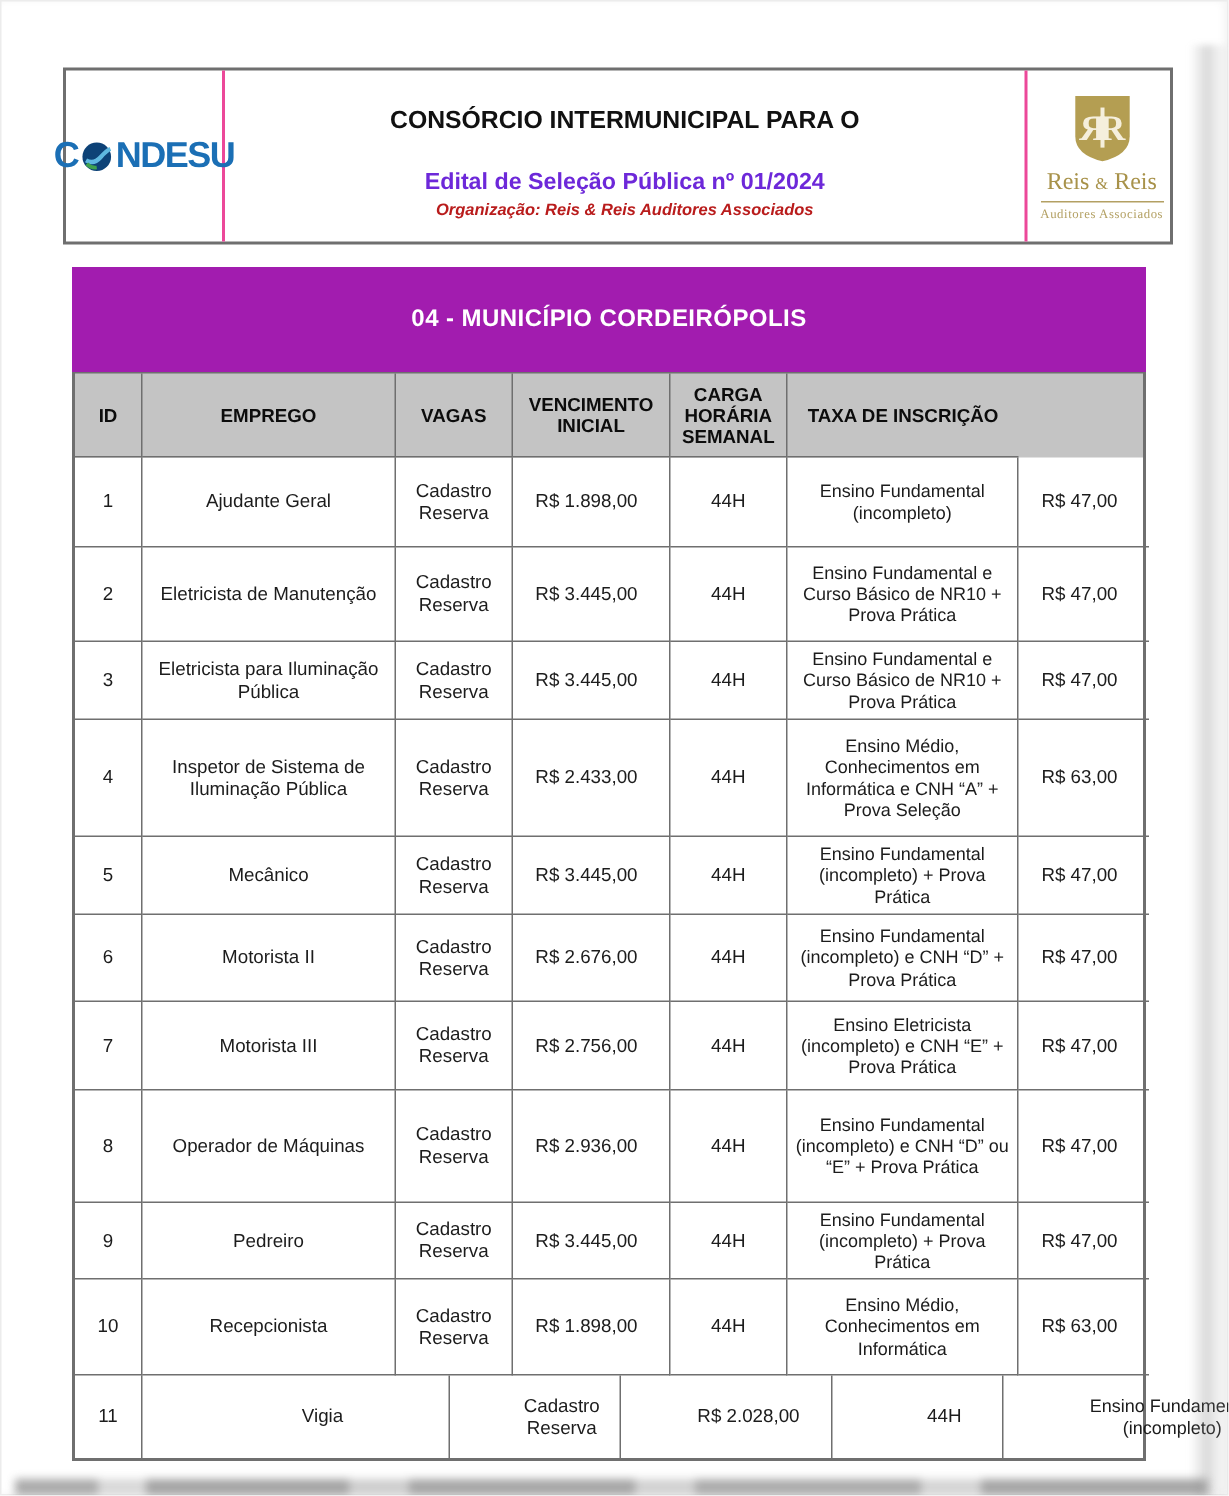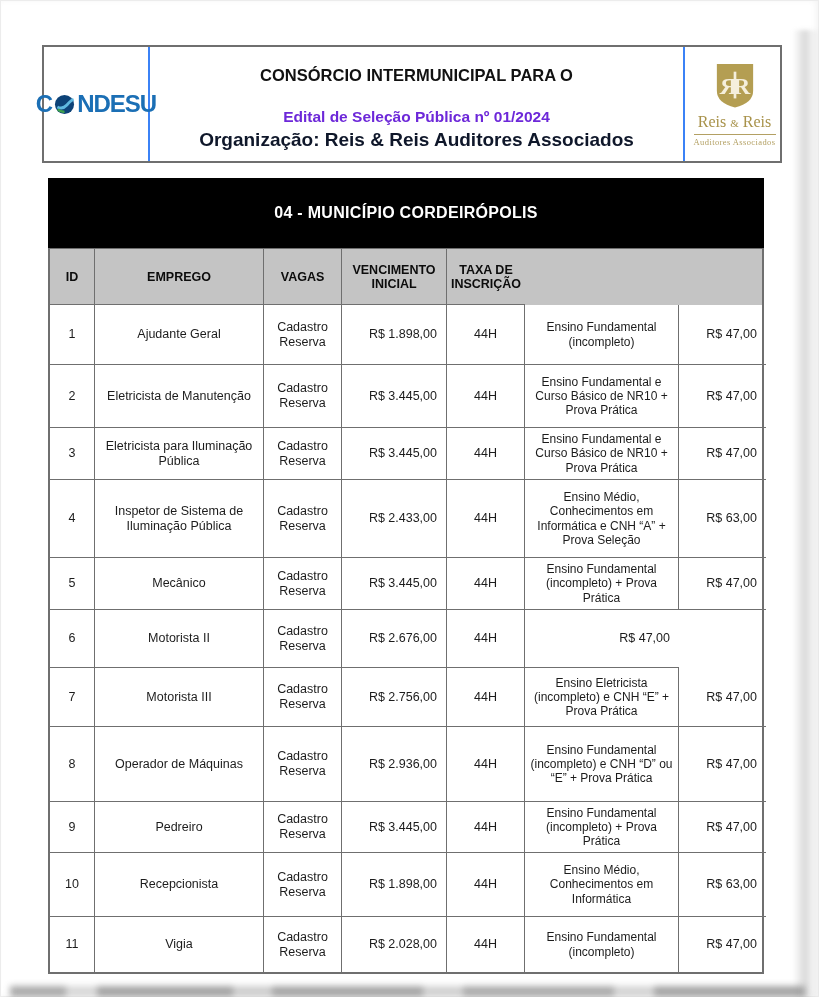--- a/index.html
+++ b/index.html
@@ -11,61 +11,61 @@
     overflow:hidden;
     box-shadow: inset 0 0 0 1px #ececec, inset -3px 0 6px rgba(0,0,0,.05);
   }
 
   
   .header-box {
     position:absolute; left:42px; top:45px; width:740px; height:118px;
     display:grid; grid-template-columns:106px 535px 99px;
     border:2px solid #6f6f6f;
   }
-  .header-box .cell { border-right:2px solid #3b82f6; display:flex; align-items:center; justify-content:center; }
+  .header-box .cell { border-right:2px solid #ec4899; display:flex; align-items:center; justify-content:center; }
   .header-box .cell:last-child { border-right:none; }
 
   .condesu-wrap { display:flex; align-items:center; gap:1px; }
   .condesu-txt { font-size:24px; font-weight:bold; color:#1b6fb5; letter-spacing:-1px; }
   .condesu-globe { margin:0 1px; display:block; }
 
   .title-cell { flex-direction:column; padding-top:9px; text-align:center; }
   .title-line { font-size:16.5px; font-weight:bold; color:#111; line-height:18px; }
   .edital-line { font-size:15.5px; font-weight:bold; color:#6d28d9; margin-top:24px; }
-  .org-line { font-size:19px; font-weight:bold; color:#0f172a; margin-top:3px; }
+  .org-line { font-size:11px; font-weight:bold; color:#b91c1c; margin-top:3px;font-style:italic; }
 
   .reis-cell { flex-direction:column; }
   .reis-name { font-family:"Liberation Serif","DejaVu Serif",serif; font-size:16px; color:#a8924a; margin-top:3px; white-space:nowrap; }
   .reis-name .amp { font-size:11px; }
   .reis-sep { width:82px; border-top:1px solid #b3a063; margin-top:3px; }
   .reis-sub { font-family:"Liberation Serif","DejaVu Serif",serif; font-size:8.5px; color:#b3a063; margin-top:2px; letter-spacing:.4px; white-space:nowrap; }
 
   
   .banner {
     position:absolute; left:48px; top:178px; width:716px; height:70px;
-    background:#000000; color:#fff; display:flex; align-items:center; justify-content:center;
+    background:#a21caf; color:#fff; display:flex; align-items:center; justify-content:center;
     font-size:16px; font-weight:bold; letter-spacing:.3px;
   }
 
   
   .jobs-table {
     position:absolute; left:48px; top:248px; width:716px;
     border:2px solid #6f6f6f; border-top:none;
   }
   .tr { display:grid; grid-template-columns:45px 169px 78px 105px 78px 154px 87px; }
   .td, .th {
     border-right:1.5px solid #6f6f6f; border-bottom:1.5px solid #6f6f6f;
     display:flex; align-items:center; justify-content:center; text-align:center;
     padding:2px 3px; color:#1c1c1c; font-size:12.5px; line-height:1.18;
   }
   .td:last-child, .th:last-child { border-right:none; }
   .tr:last-child .td { border-bottom:none; }
   .thead { height:57px; background:#c4c4c4; border-top:1.5px solid #6f6f6f; }
   .th { font-weight:bold; color:#0c0c0c; font-size:12.5px; line-height:1.12; padding:2px 1px; }
-  .td.money { justify-content:flex-end; padding-right:9px; text-align:right; }
+  .td.money { justify-content:flex-end; padding-right:21px; text-align:right; }
   .td.req { font-size:12px; padding:2px 2px; }
 
   
   .edge-right {
     position:absolute; top:30px; right:0; width:26px; height:967px; pointer-events:none;
     background:linear-gradient(90deg, rgba(0,0,0,0) 0%, rgba(120,120,120,.28) 45%, rgba(160,160,160,.18) 70%, rgba(220,220,220,.08) 100%);
     filter:blur(2px);
   }
   .bottom-blur {
     position:absolute; left:10px; bottom:0; width:795px; height:11px; pointer-events:none;
@@ -120,20 +120,21 @@
   <div class="banner">
     <span>04 - MUNICÍPIO CORDEIRÓPOLIS</span>
   </div>
 
   <div class="jobs-table">
     <div class="tr thead">
       <div class="th">ID</div>
       <div class="th">EMPREGO</div>
       <div class="th">VAGAS</div>
       <div class="th">VENCIMENTO INICIAL</div>
+      <div class="th">CARGA HORÁRIA SEMANAL</div>
       <div class="th">TAXA DE INSCRIÇÃO</div>
     </div>
     <div id="table-body">
     <div class="tr" style="height: 60px;">
       <div class="td">1</div>
       <div class="td">Ajudante Geral</div>
       <div class="td">Cadastro Reserva</div>
       <div class="td money">R$ 1.898,00</div>
       <div class="td">44H</div>
       <div class="td req">Ensino Fundamental (incompleto)</div>
@@ -179,20 +180,21 @@
       <div class="td req">Ensino Fundamental (incompleto) + Prova Prática</div>
       <div class="td money">R$ 47,00</div>
     </div>
 
     <div class="tr" style="height: 58px;">
       <div class="td">6</div>
       <div class="td">Motorista II</div>
       <div class="td">Cadastro Reserva</div>
       <div class="td money">R$ 2.676,00</div>
       <div class="td">44H</div>
+      <div class="td req">Ensino Fundamental (incompleto) e CNH “D” + Prova Prática</div>
       <div class="td money">R$ 47,00</div>
     </div>
 
     <div class="tr" style="height: 59px;">
       <div class="td">7</div>
       <div class="td">Motorista III</div>
       <div class="td">Cadastro Reserva</div>
       <div class="td money">R$ 2.756,00</div>
       <div class="td">44H</div>
       <div class="td req">Ensino Eletricista (incompleto) e CNH “E” + Prova Prática</div>
@@ -222,21 +224,21 @@
     <div class="tr" style="height: 64px;">
       <div class="td">10</div>
       <div class="td">Recepcionista</div>
       <div class="td">Cadastro Reserva</div>
       <div class="td money">R$ 1.898,00</div>
       <div class="td">44H</div>
       <div class="td req">Ensino Médio, Conhecimentos em Informática</div>
       <div class="td money">R$ 63,00</div>
     </div>
 
-    <div class="tr" style="height: 55px;">
+    <div class="tr" style="height: 55px; gap: 36px;">
       <div class="td">11</div>
       <div class="td">Vigia</div>
       <div class="td">Cadastro Reserva</div>
       <div class="td money">R$ 2.028,00</div>
       <div class="td">44H</div>
       <div class="td req">Ensino Fundamental (incompleto)</div>
       <div class="td money">R$ 47,00</div>
     </div>
   </div>
   </div>

